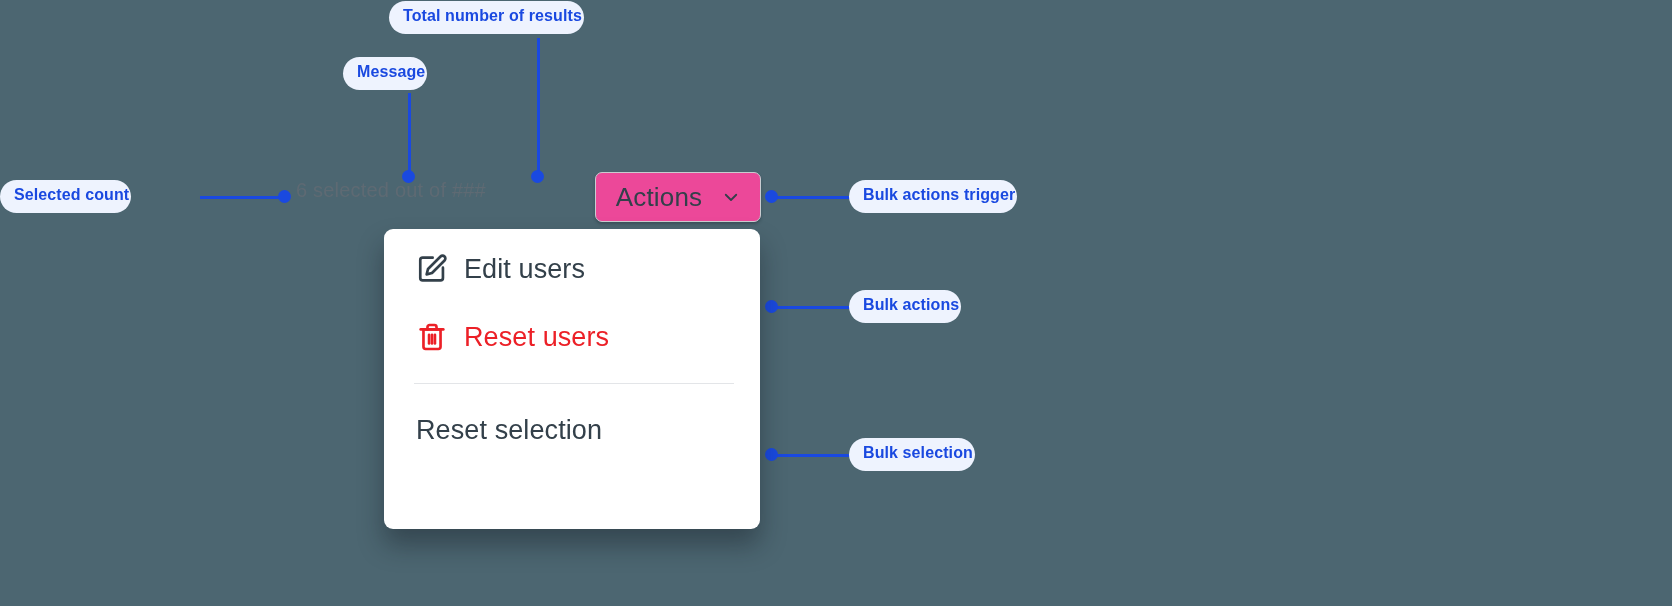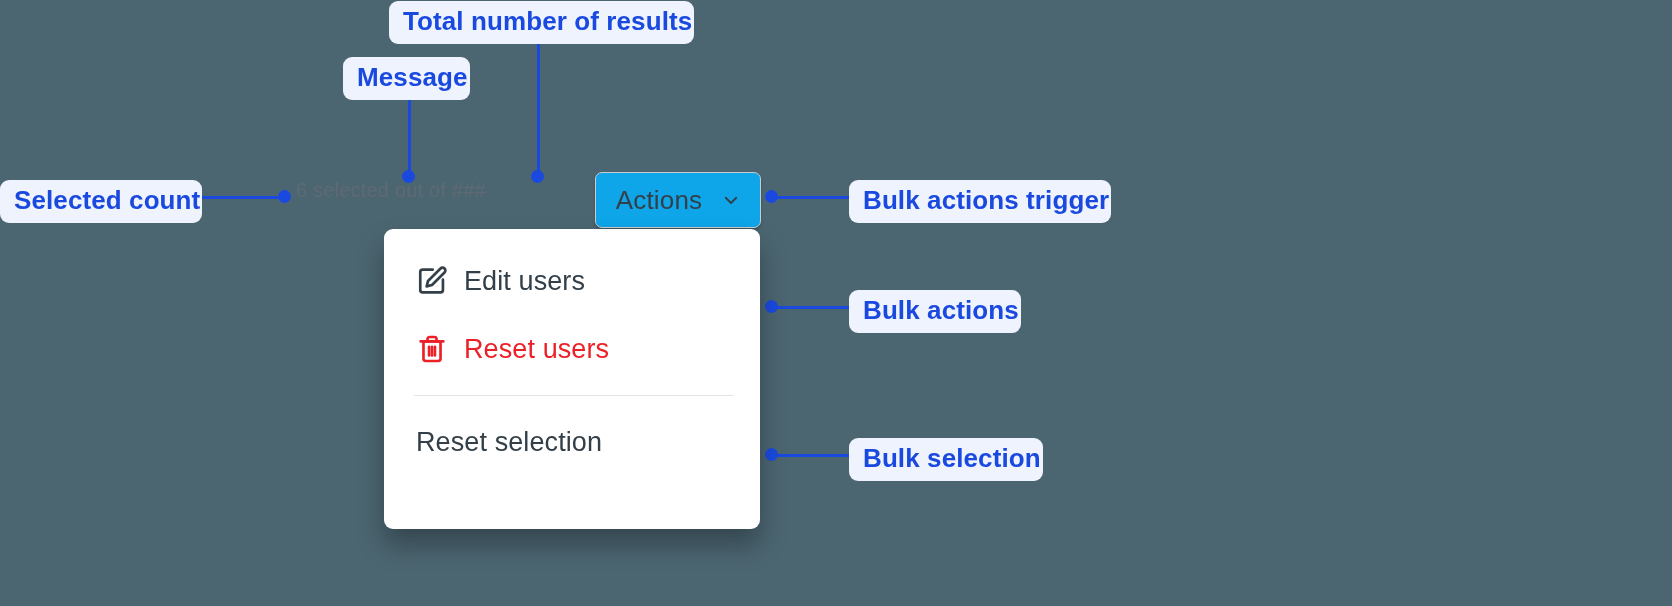--- a/index.html
+++ b/index.html
@@ -13,24 +13,24 @@
     font-family: "Liberation Sans", sans-serif;
     overflow: hidden;
     position: relative;
   }
 
   
   .pill {
     position: absolute;
     background: #eef3fe;
     color: #1a49e0;
-    font-size: 26px;
+    font-size: 16px;
     font-weight: 600;
     letter-spacing: .1px;
-    border-radius: 9px;
+    border-radius: 18px;
     padding: 7px 2px 9px 14px;
     white-space: nowrap;
     line-height: 1.05;
     box-sizing: border-box;
   }
 
   
   .conn-v {
     position: absolute;
     width: 3px;
@@ -59,22 +59,22 @@
     letter-spacing: .2px;
     white-space: nowrap;
   }
 
   
   .actions-btn {
     position: absolute;
     left: 595px;
     top: 172px;
     width: 166px;
-    height: 56px;
-    background: #0ea5e9;
+    height: 50px;
+    background: #ec4899;
     border: 1px solid #c9ccd0;
     border-radius: 7px;
     box-shadow: 0 2px 3px rgba(20,30,40,.30);
     display: flex;
     align-items: center;
     justify-content: center;
     gap: 20px;
     box-sizing: border-box;
     cursor: pointer;
   }
@@ -93,21 +93,21 @@
   .menu {
     position: absolute;
     left: 384px;
     top: 229px;
     width: 376px;
     height: 300px;
     background: #ffffff;
     border-radius: 9px;
     box-shadow: 0 16px 26px rgba(15,22,30,.38);
     box-sizing: border-box;
-    padding-top: 18px;
+    padding-top: 6px;
   }
   .menu-item {
     height: 68px;
     display: flex;
     align-items: center;
     padding-left: 32px;
     box-sizing: border-box;
     cursor: pointer;
   }
   .menu-item .mi-icon {

